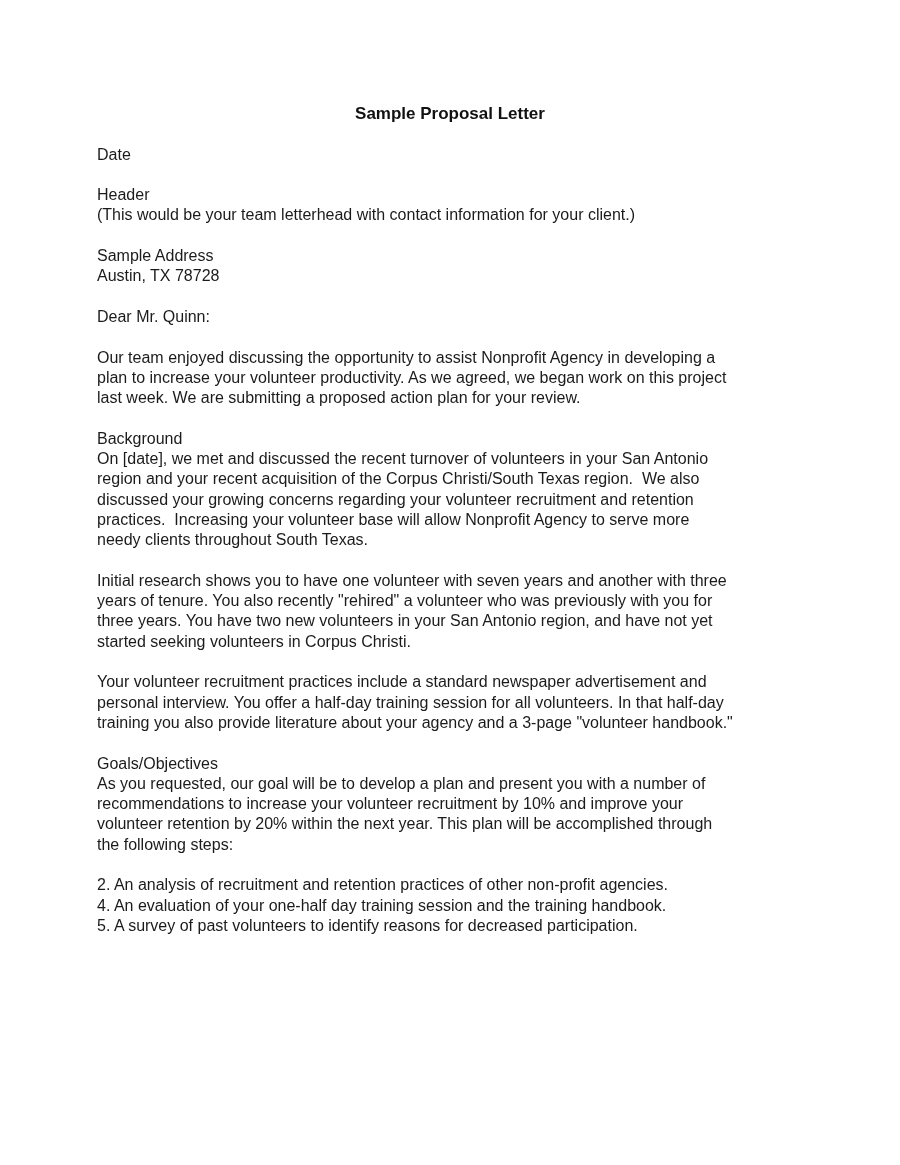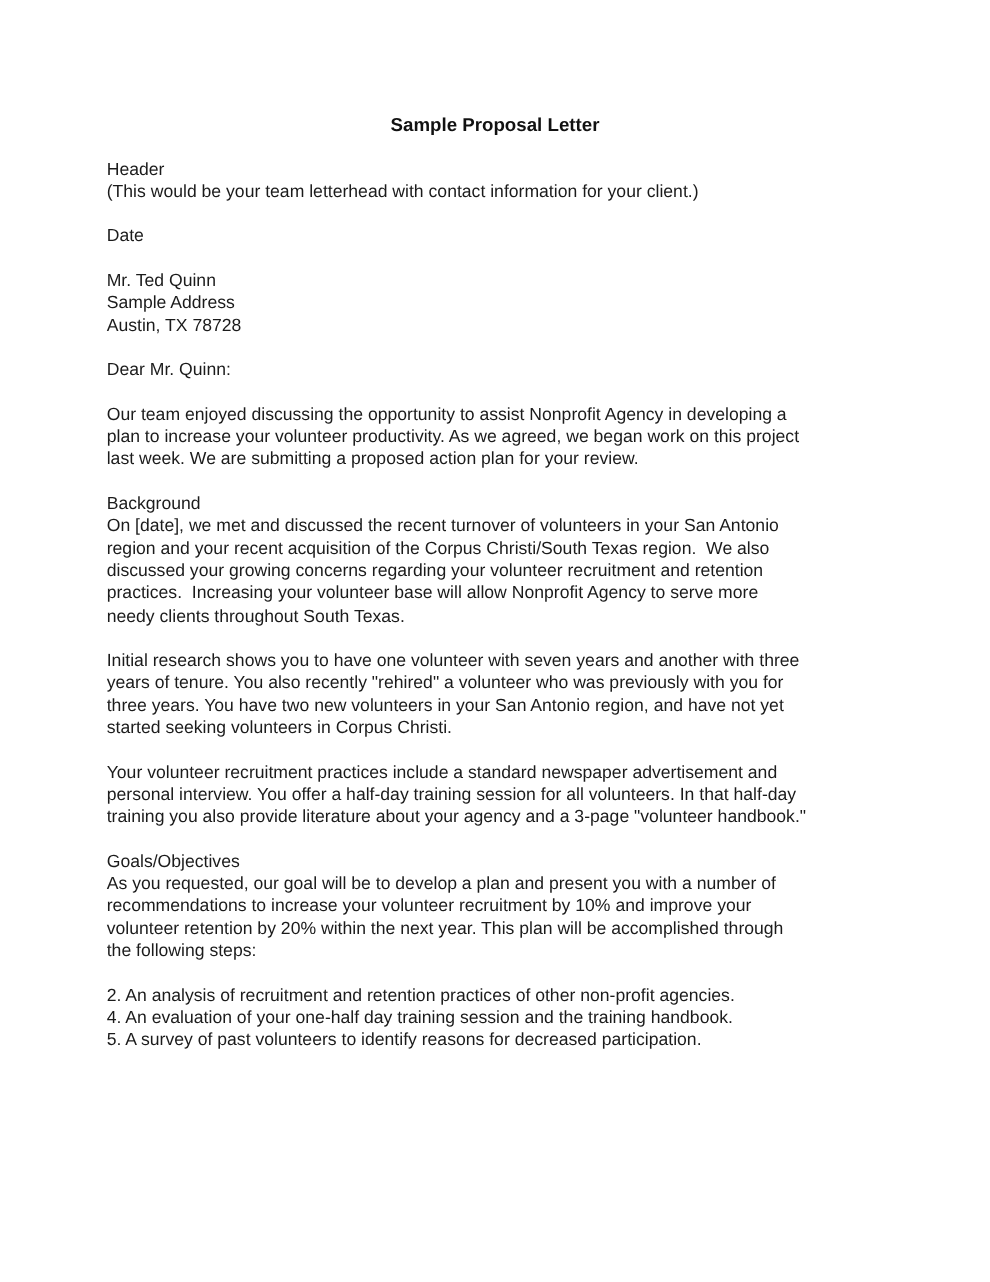--- a/index.html
+++ b/index.html
@@ -28,29 +28,28 @@
   .block { width: 730px; margin: 0 0 20.3px 0; }
   .para, .line { white-space: pre-wrap; }
 </style>
 </head>
 <body>
 
 <div class="page">
 
   <h1 class="title">Sample Proposal Letter</h1>
 
+  <div class="block line">Date</div>
+
   <div class="block">
     <div class="line">Header</div>
     <div class="line">(This would be your team letterhead with contact information for your client.)</div>
   </div>
 
-  <div class="block line">Date</div>
-
   <div class="block">
-    <div class="line">Mr. Ted Quinn</div>
     <div class="line">Sample Address</div>
     <div class="line">Austin, TX 78728</div>
   </div>
 
   <div class="block line">Dear Mr. Quinn:</div>
 
   <div class="block para">Our team enjoyed discussing the opportunity to assist Nonprofit Agency in developing a
 plan to increase your volunteer productivity. As we agreed, we began work on this project
 last week. We are submitting a proposed action plan for your review.</div>
 

